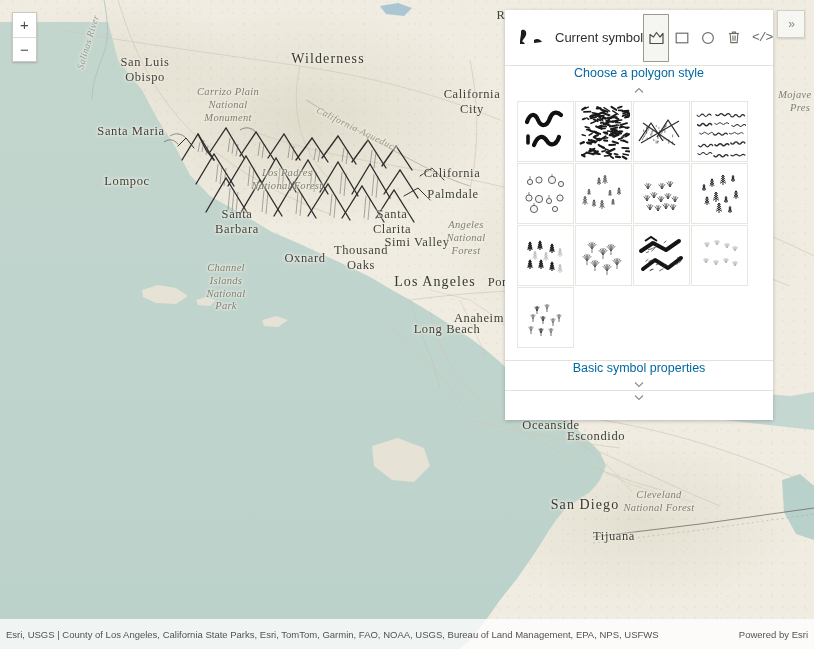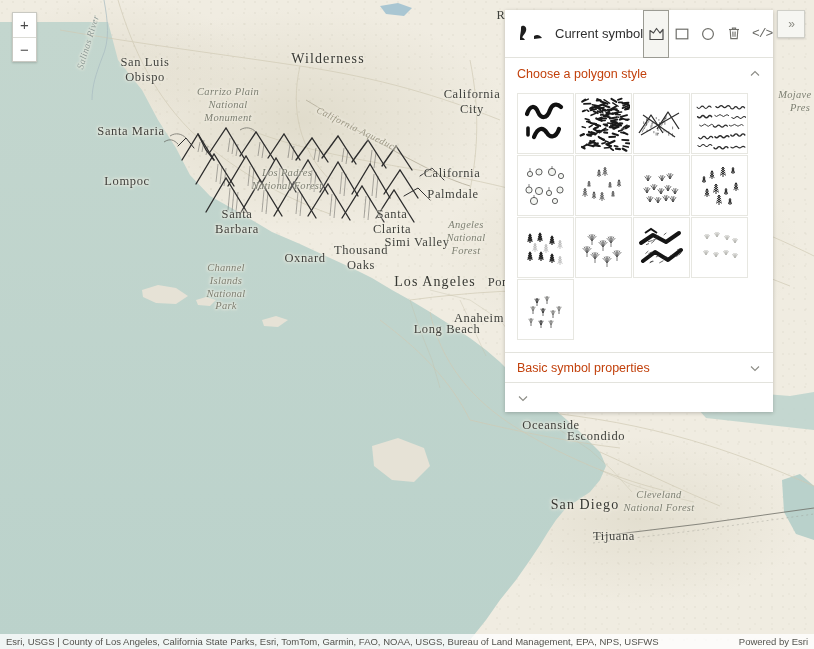--- a/index.html
+++ b/index.html
@@ -90,21 +90,21 @@
     position: absolute; left: 505px; top: 10px;
     width: 268px;
     background: #fff;
     box-shadow: 0 1px 4px rgba(0,0,0,.22);
     z-index: 50;
     font-size: 12.5px;
     color: #3b3b3b;
   }
   .panel-header {
     display: flex; align-items: center;
-    height: 48px; padding: 0 4px 0 10px;
+    height: 56px; padding: 0 4px 0 10px;
     border-bottom: 1px solid #e3e3dd;
   }
   .cur-sym-preview {
     width: 34px; height: 26px; flex: 0 0 auto;
     display: flex; align-items: center; justify-content: center;
   }
   .cur-sym-title {
     flex: 1 1 auto; font-size: 13px; color: #2f2f2f;
     padding-left: 6px; white-space: nowrap;
   }
@@ -123,23 +123,24 @@
     border-bottom-color: #9b9b93;
     height: 48px;
   }
   .tool-btn svg { display: block; }
   .code-glyph { font-family: "Liberation Mono", monospace; font-size: 13px; color: #6a6a66; letter-spacing: -1px; }
 
   
   .section-row {
     display: flex; align-items: center; justify-content: space-between;
     height: 31px; padding: 0 12px 0 12px;
-    color: #c2410c; font-size: 12.5px;
+    color: #0369a1; font-size: 12.5px;
     cursor: pointer; background: #fff;
     user-select: none;
+    flex-direction: column;
   }
   .section-row.collapsible-bottom { height: 30px; border-top: 1px solid #e3e3dd; }
   .chev {
     width: 12px; height: 12px; position: relative; flex: 0 0 auto;
     color: #8c8c86;
   }
   .chev svg { display: block; }
 
   
   .swatch-area { padding: 4px 10px 12px 12px; }
@@ -154,21 +155,21 @@
     border: 1px solid #e7e7e1;
     background: #fff;
     cursor: pointer;
     display: flex; align-items: center; justify-content: center;
     overflow: hidden;
   }
   .swatch svg { display: block; }
 
   
   #attrib {
-    position: absolute; left: 0; right: 0; bottom: 0; height: 15px;
+    position: absolute; left: 0; right: 0; bottom: 0; height: 30px;
     background: rgba(255,255,255,.78);
     display: flex; align-items: center; justify-content: space-between;
     padding: 0 6px;
     font-size: 9.5px; color: #53534e;
     z-index: 30;
     font-family: "Liberation Sans", sans-serif;
   }
   #attrib .attr-left { white-space: nowrap; overflow: hidden; text-overflow: ellipsis; }
   #attrib .attr-right { white-space: nowrap; padding-left: 8px; }
 </style>

